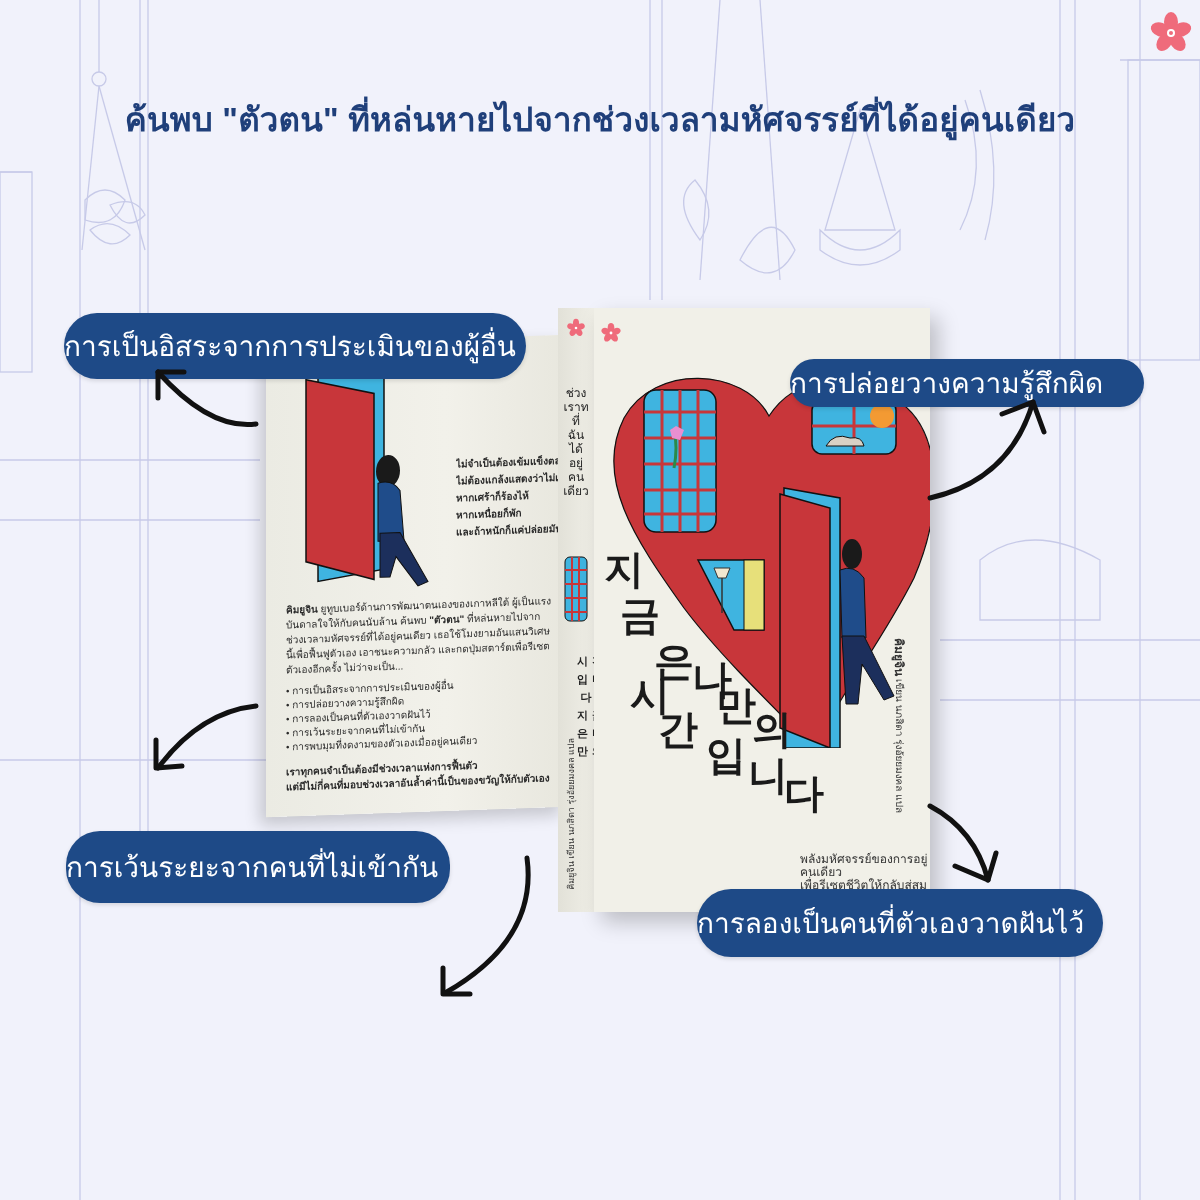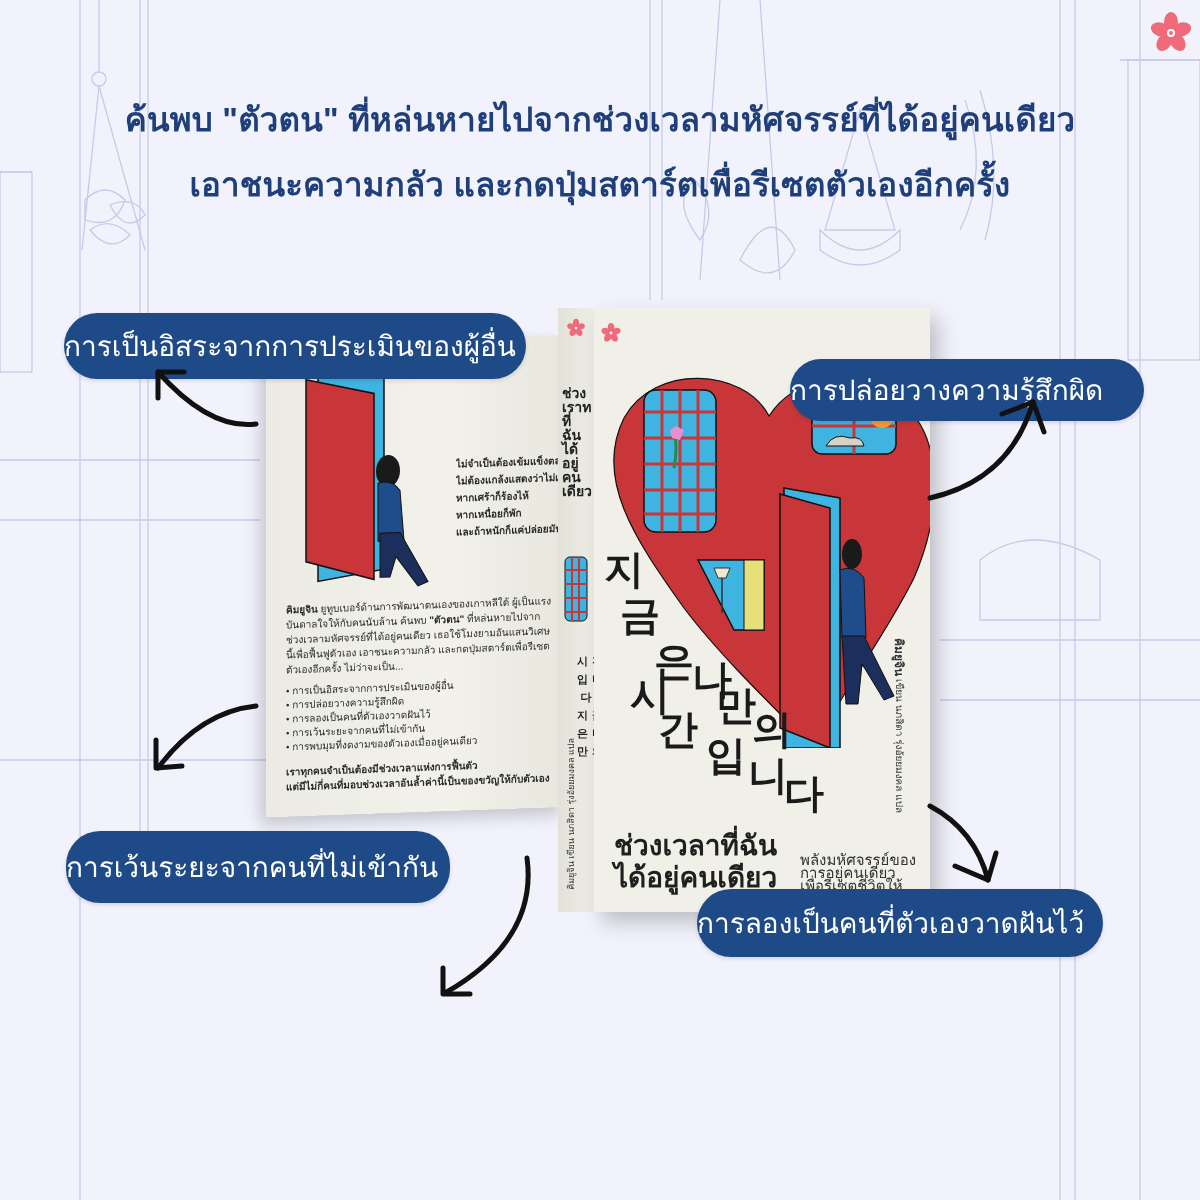--- a/index.html
+++ b/index.html
@@ -41,33 +41,33 @@
   .back-text.blurb { left: 20px; top: 258px; width: 270px; font-size: 10px; line-height: 15px; }
   .back-text.blurb b { font-weight: bold; }
   .back-text.bullets { left: 20px; top: 340px; width: 270px; font-size: 10px; line-height: 14px; list-style: none; }
   .back-text.closing { left: 20px; top: 420px; width: 285px; font-size: 10px; line-height: 15px; font-weight: bold; }
 
   
   .spine {
     position: absolute; left: 558px; top: 308px; width: 36px; height: 604px;
     background: linear-gradient(90deg, #e2e1d8, #f0efe7);
   }
-  .spine-title { position: absolute; left: 4px; top: 78px; width: 28px; font-size: 14px; line-height: 14px; text-align: left; color: #222; font-weight: bold; }
+  .spine-title { position: absolute; left: 4px; top: 78px; width: 28px; font-size: 12px; line-height: 14px; text-align: center; color: #222; }
   .spine-korean { position: absolute; left: 16px; top: 345px; width: 32px; font-size: 11px; line-height: 18px; color: #222; text-align: center; font-family: "DejaVu Sans", sans-serif; font-weight: bold; }
   .spine-author { position: absolute; left: 6px; top: 430px; writing-mode: vertical-rl; transform: rotate(180deg); font-size: 9px; color: #333; }
 
   
   .front-cover {
     position: absolute; left: 594px; top: 308px; width: 336px; height: 604px;
     background: #f1f0e8;
     box-shadow: 8px 10px 20px rgba(0,0,0,0.22);
   }
   .front-korean { position: absolute; font-family: "DejaVu Sans", sans-serif; font-weight: bold; color: #1a1a1a; font-size: 40px; }
   .front-title { position: absolute; left: 20px; top: 522px; font-weight: bold; font-size: 28px; line-height: 32px; color: #1f1f1f; }
-  .front-sub { position: absolute; left: 206px; top: 545px; font-size: 15px; line-height: 13px; color: #333; }
+  .front-sub { position: absolute; left: 206px; top: 545px; font-size: 12px; line-height: 13px; color: #333; }
   .front-author { position: absolute; left: 296px; top: 330px; writing-mode: vertical-rl; font-size: 10px; color: #333; }
   .front-author b { font-weight: bold; font-size: 12px; }
   .cover-logo { position: absolute; left: 6px; top: 14px; width: 22px; height: 22px; }
 
   .arrow { position: absolute; }
 </style>
 </head>
 <body>
 
 <div class="stage">
@@ -118,21 +118,20 @@
         <ellipse cx="0" cy="-11" rx="7" ry="10" transform="rotate(144)"></ellipse>
         <ellipse cx="0" cy="-11" rx="7" ry="10" transform="rotate(216)"></ellipse>
         <ellipse cx="0" cy="-11" rx="7" ry="10" transform="rotate(288)"></ellipse>
       </g>
       <circle r="4" fill="#ffffff"></circle>
       <circle r="2" fill="#ef6b7b"></circle>
     </g>
   </svg>
 
   <div class="headline l1">ค้นพบ "ตัวตน" ที่หล่นหายไปจากช่วงเวลามหัศจรรย์ที่ได้อยู่คนเดียว</div>
-  <div class="headline l2">เอาชนะความกลัว และกดปุ่มสตาร์ตเพื่อรีเซตตัวเองอีกครั้ง</div>
 
   <div class="back-cover">
     <svg style="position:absolute;left:30px;top:18px" width="140" height="230">
       <polygon points="22,10 88,0 88,210 22,220" fill="#3fb4e0" stroke="#111" stroke-width="1.5"></polygon>
       <path d="M60 6 q15 -4 28 4 l0 10 q-15 -6 -28 -14 z" fill="#d8d1c4"></path>
       <polygon points="10,18 78,34 78,220 10,200" fill="#c8363a" stroke="#111" stroke-width="1.5"></polygon>
       <ellipse cx="92" cy="112" rx="12" ry="16" fill="#1a1a1a"></ellipse>
       <path d="M82 124 q14 -4 22 8 l4 50 l-26 0 z" fill="#1f4c8a" stroke="#111"></path>
       <path d="M84 174 l20 0 l28 50 l-10 4 l-22 -30 l-6 20 l-10 0 z" fill="#1c2f5c" stroke="#111"></path>
     </svg>
@@ -255,34 +254,30 @@
     <span class="front-korean" style="left:154px;top:440px">니</span>
     <span class="front-korean" style="left:190px;top:458px">다</span>
 
     <div class="front-author">
       <b>คิมยูจิน</b>
       <span>เขียน</span>
       <span>นภสิดา รุ่งอัยยมงคล</span>
       <span>แปล</span>
     </div>
 
-    <div class="front-title">
-      <div>ช่วงเวลาที่ฉัน</div>
-      <div>ได้อยู่คนเดียว</div>
-    </div>
     <div class="front-sub">
       <div>พลังมหัศจรรย์ของการอยู่คนเดียว</div>
       <div>เพื่อรีเซตชีวิตให้กลับสู่สมดุล</div>
     </div>
   </div>
 
   <div class="pill" style="left:64px;top:276px;width:462px;height:66px;">
     <span>การเป็นอิสระจากการประเมินของผู้อื่น</span>
   </div>
-  <div class="pill" style="left:790px;top:322px;width:354px;height:62px;">
+  <div class="pill" style="left:790px;top:322px;width:354px;height:48px;">
     <span>การปล่อยวางความรู้สึกผิด</span>
   </div>
   <div class="pill" style="left:66px;top:794px;width:384px;height:72px;">
     <span>การเว้นระยะจากคนที่ไม่เข้ากัน</span>
   </div>
   <div class="pill" style="left:697px;top:852px;width:406px;height:68px;">
     <span>การลองเป็นคนที่ตัวเองวาดฝันไว้</span>
   </div>
 
   <svg class="arrow" style="left:0;top:0" width="1200" height="1200">

